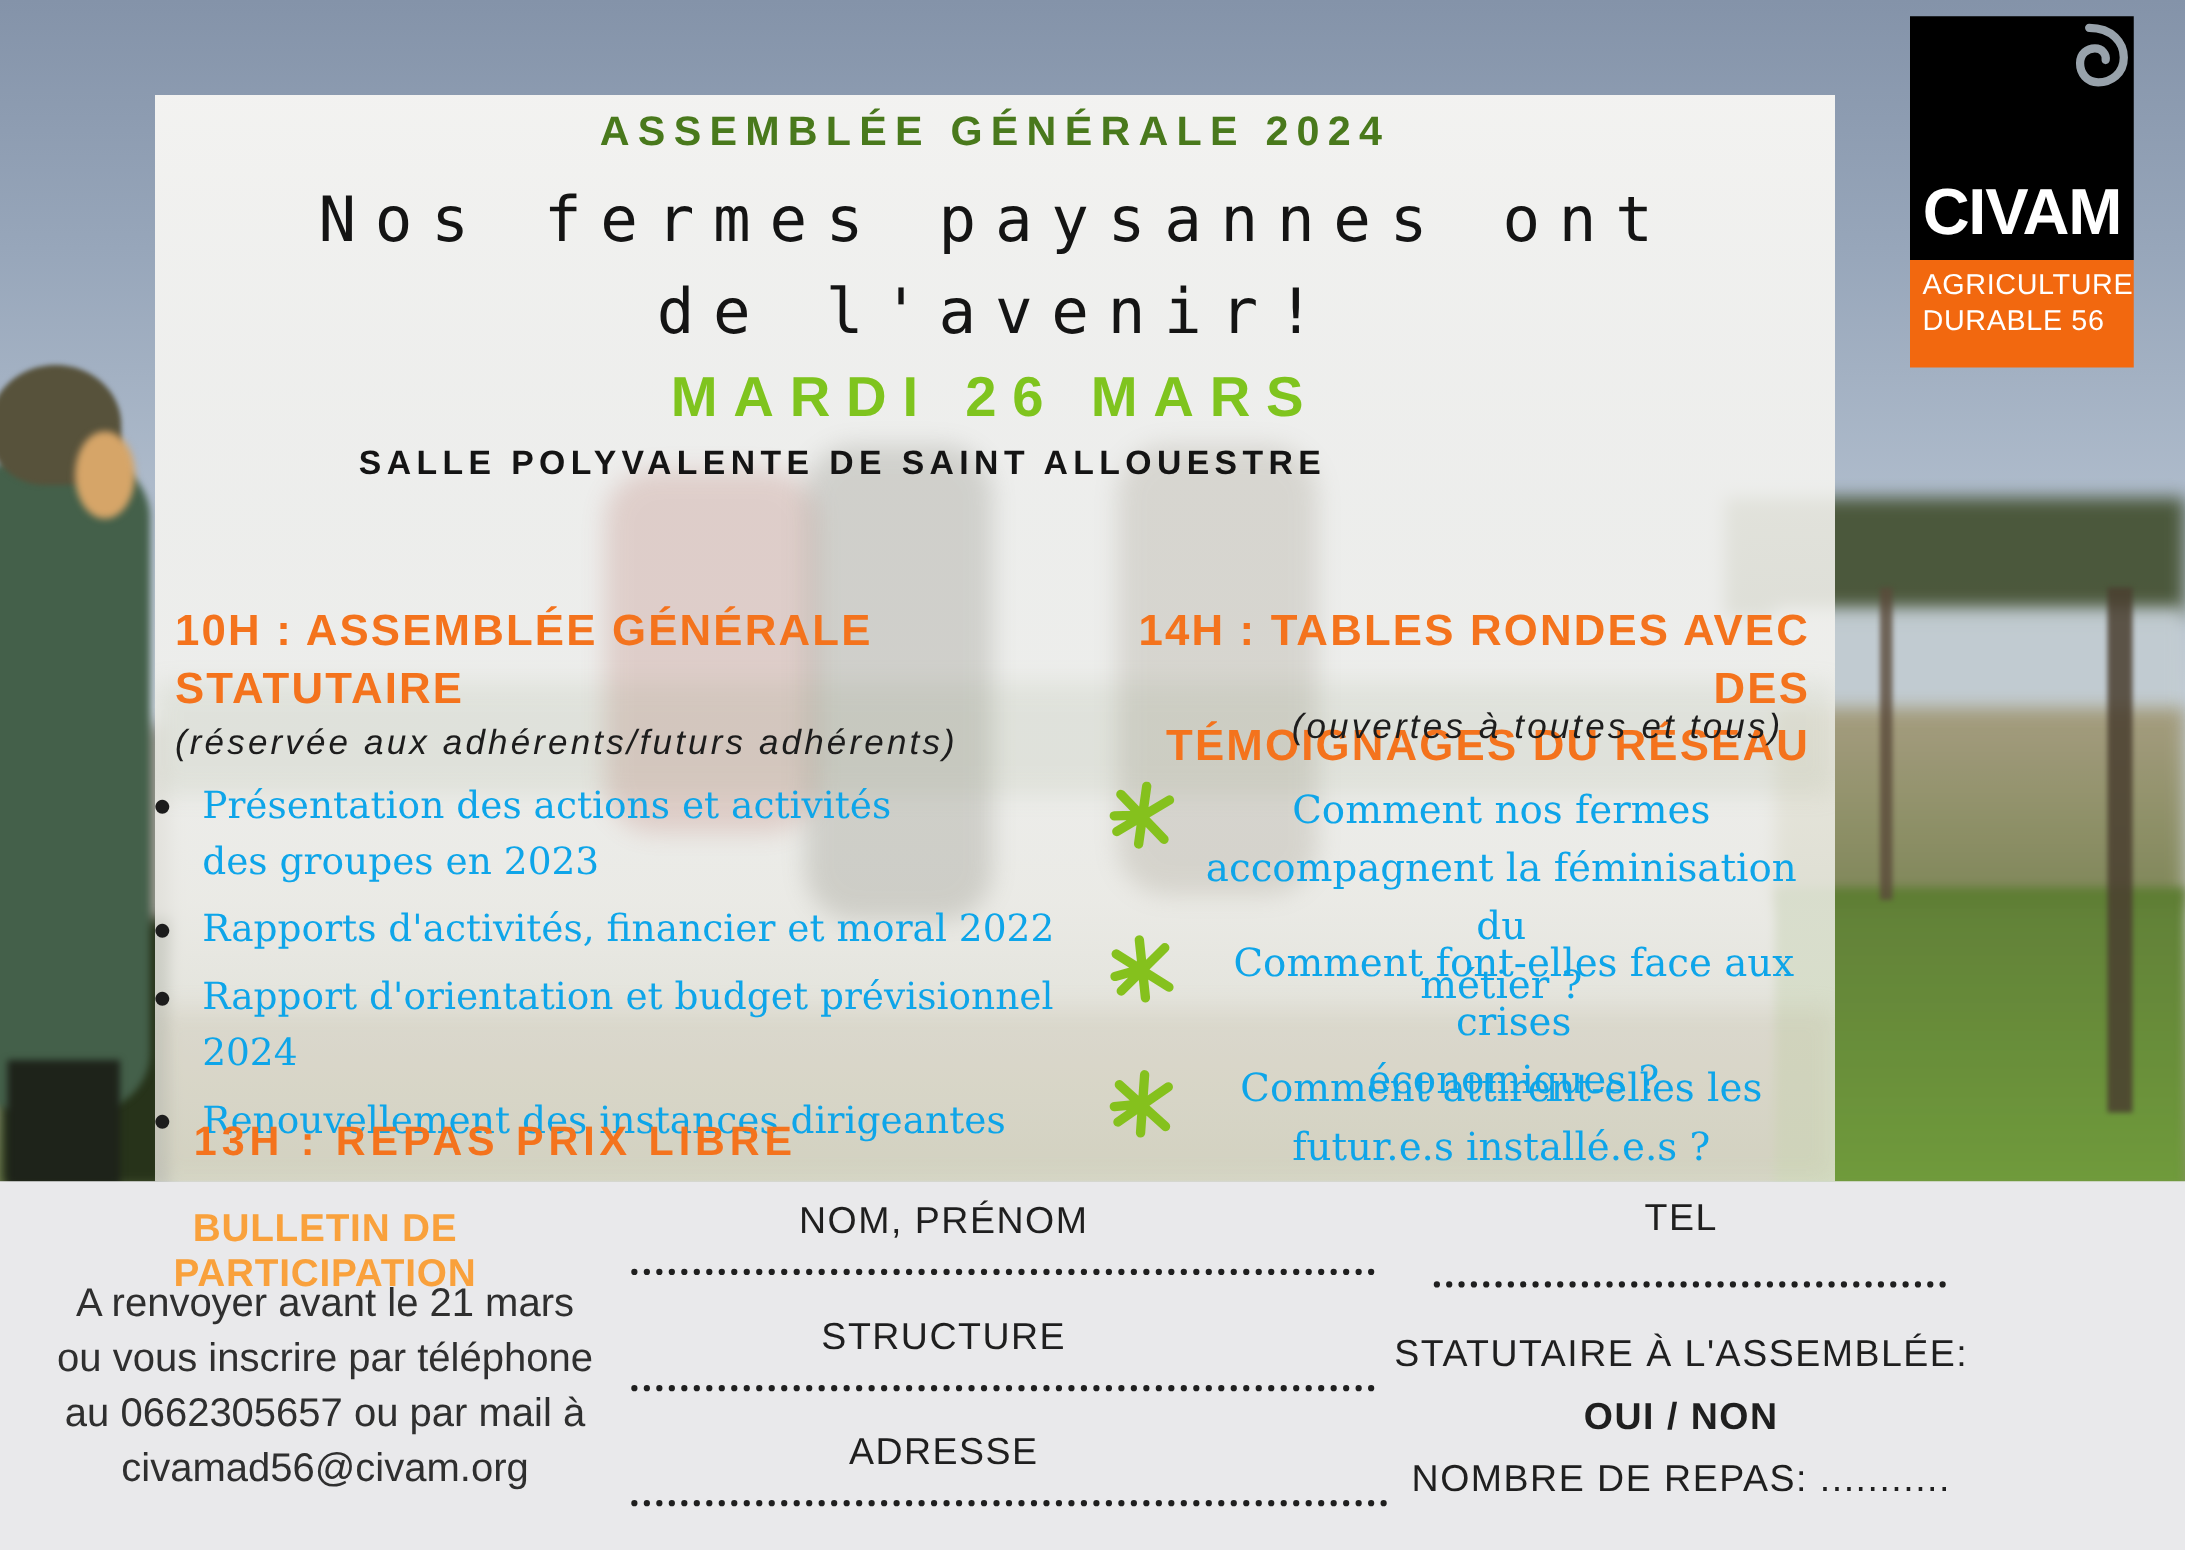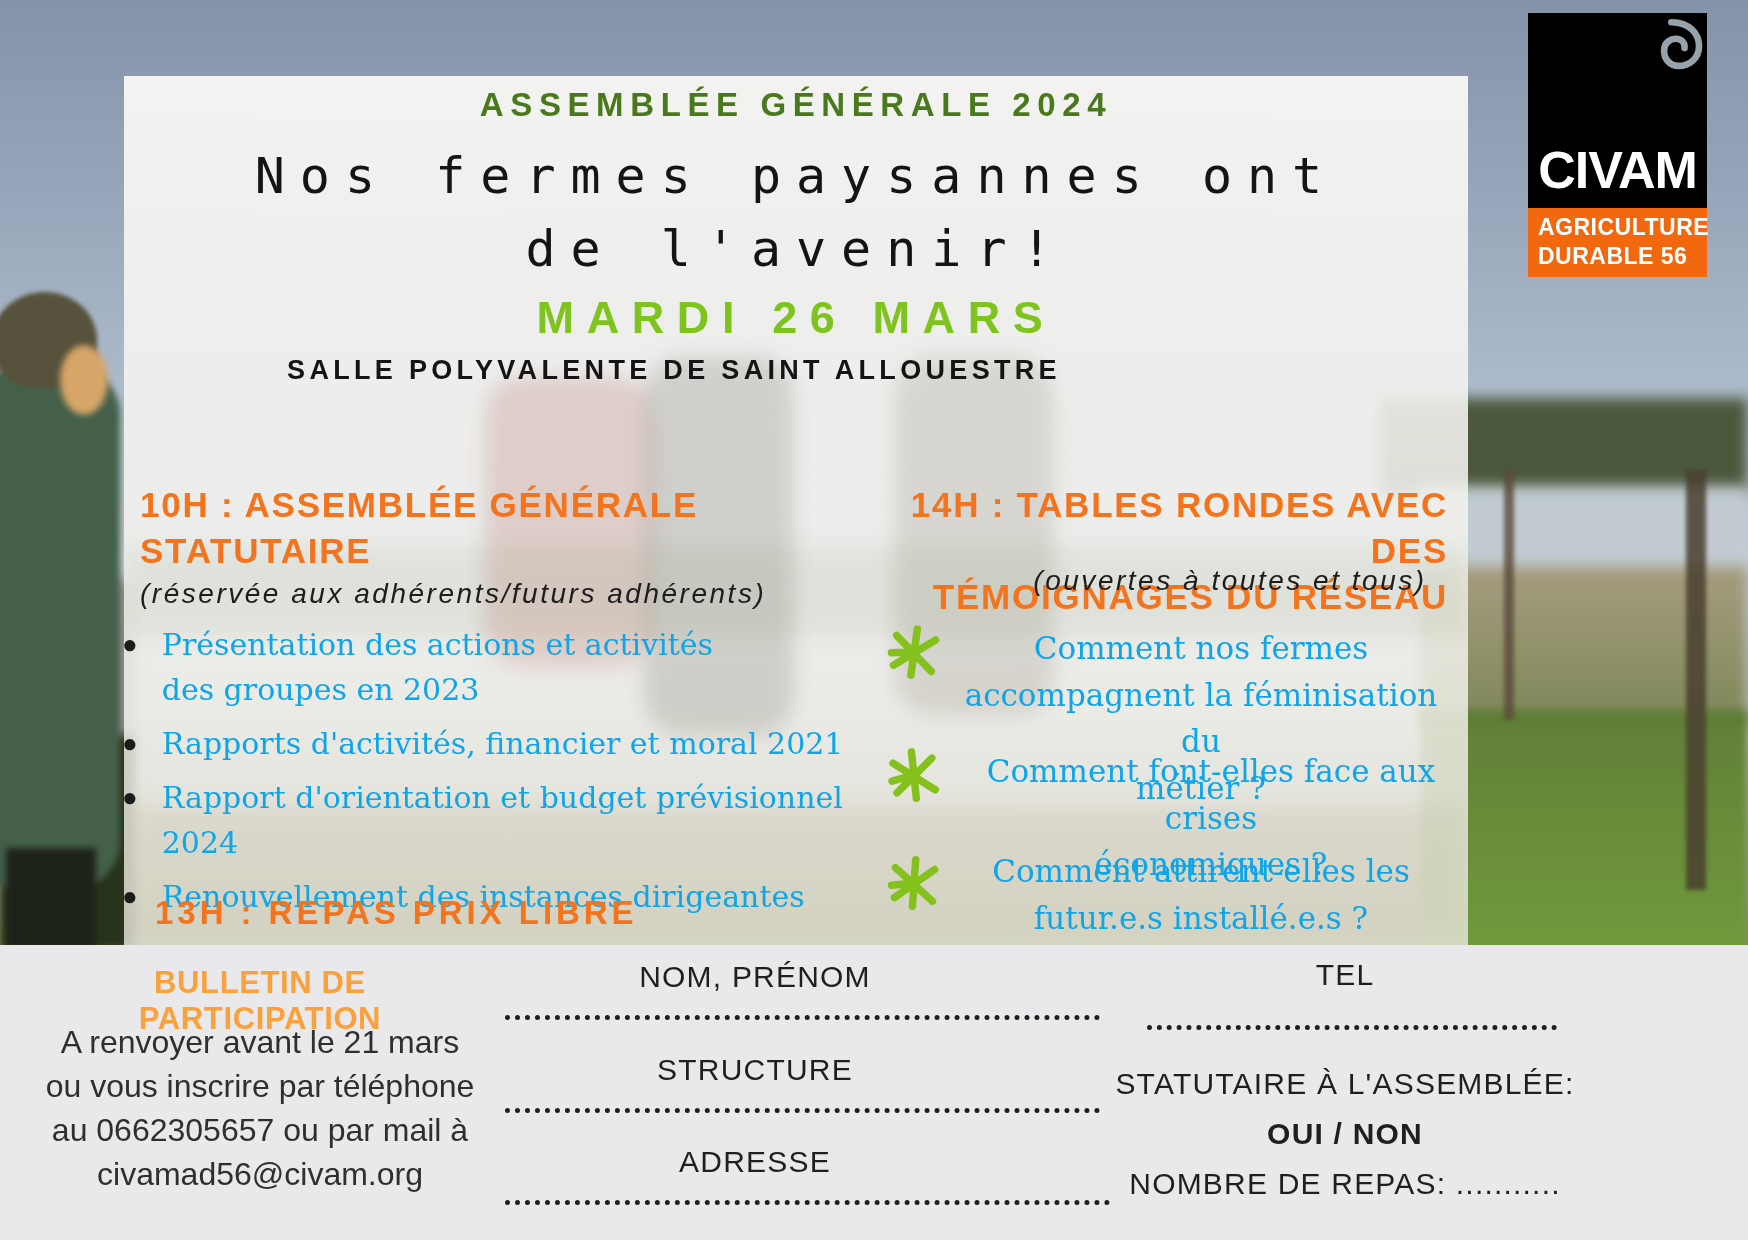--- a/index.html
+++ b/index.html
@@ -36,22 +36,22 @@
   .g2{left:520px;top:280px;width:150px;height:380px;background:#6b6a5c;opacity:.22;border-radius:40px;}
   .g3{left:770px;top:280px;width:160px;height:360px;background:#8b8370;opacity:.22;border-radius:40px;}
   .g4{left:0;top:470px;width:1344px;height:90px;background:#93a07e;opacity:.14;}
   .g5{left:0;top:730px;width:1344px;height:139px;background:#b3a483;opacity:.16;}
 
   
   .logo{position:absolute;left:1528px;top:13px;width:179px;z-index:4;}
   .logo-green{position:relative;height:195px;background:#000000;}
   .logo-word{position:absolute;left:0;right:0;bottom:8px;text-align:center;color:#fff;
      font-weight:bold;font-size:52px;letter-spacing:-1px;font-family:"Liberation Sans",sans-serif;}
-  .logo-orange{background:#f2680f;color:#fff;font-weight:bold;font-size:23px;line-height:1.25;
-     padding:5px 0 6px 10px;white-space:pre-line;letter-spacing:.5px;}
+  .logo-orange{background:#f2680f;color:#fff;font-weight:normal;font-size:23px;line-height:1.25;
+     padding:5px 0 23px 10px;white-space:pre-line;letter-spacing:.5px;}
   .spiral{position:absolute;right:4px;top:4px;}
 
   
   .pre{white-space:pre-line;}
   .green-head{color:#49791c;font-weight:bold;font-size:33px;letter-spacing:.2em;text-align:center;}
   .script{font-family:"DejaVu Sans Mono",monospace;font-weight:400;color:#141414;
      font-size:50px;letter-spacing:.30em;text-align:center;line-height:1.45;}
   .lime{color:#7fc41e;font-weight:bold;font-size:45px;letter-spacing:.28em;text-align:center;}
   .venue{color:#141414;font-weight:bold;font-size:27px;letter-spacing:.16em;text-align:center;}
   .orange-head{color:#f4731d;font-weight:bold;font-size:35px;letter-spacing:.05em;line-height:1.32;}
@@ -121,21 +121,21 @@
   <div class="abs ital z3" style="left:140px;top:578px;width:720px;">(réservée aux adhérents/futurs adhérents)</div>
 
   <div class="abs z3" style="left:122px;top:622px;width:760px;">
     <div class="bullet-row">
       <span class="bullet-dot">●</span>
       <span class="serif pre">Présentation des actions et activités
 des groupes en 2023</span>
     </div>
     <div class="bullet-row">
       <span class="bullet-dot">●</span>
-      <span class="serif pre">Rapports d'activités, financier et moral 2021</span>
+      <span class="serif pre">Rapports d'activités, financier et moral 2022</span>
     </div>
     <div class="bullet-row">
       <span class="bullet-dot">●</span>
       <span class="serif pre">Rapport d'orientation et budget prévisionnel 2024</span>
     </div>
     <div class="bullet-row">
       <span class="bullet-dot">●</span>
       <span class="serif pre">Renouvellement des instances dirigeantes</span>
     </div>
   </div>

